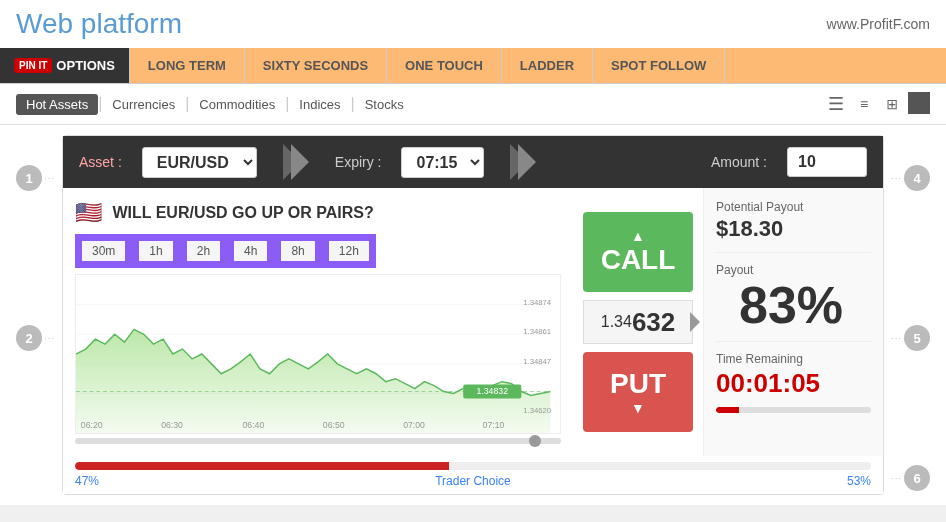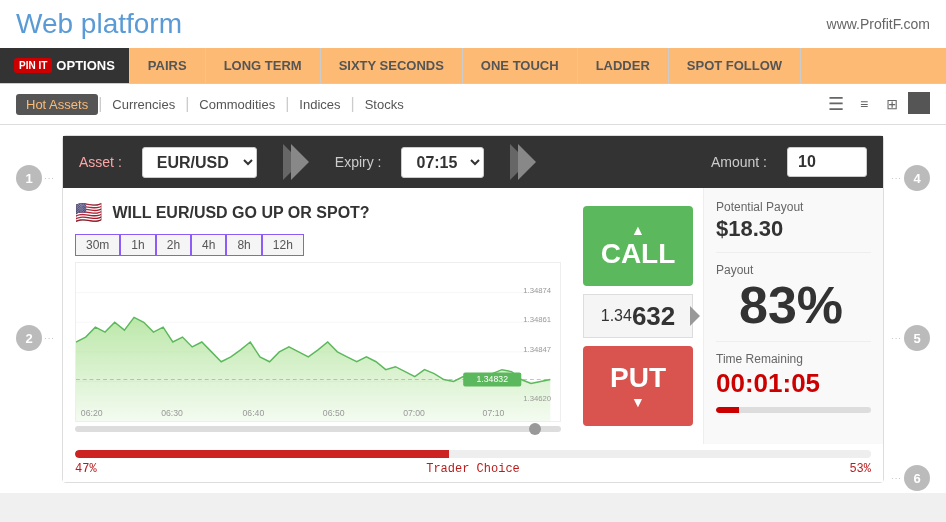--- a/index.html
+++ b/index.html
@@ -13,21 +13,21 @@
     
     .nav-tabs { background: #fdba74; display: flex; align-items: flex-end; border-bottom: 1px solid #ccc; }
     .nav-tab { padding: 10px 18px; font-size: 13px; font-weight: bold; color: #555; cursor: pointer; border-right: 1px solid #ccc; text-transform: uppercase; }
     .nav-tab-pinterest { background: #333; color: white; display: flex; align-items: center; gap: 4px; padding: 10px 14px; }
     .pinterest-badge { background: #cc0000; color: white; font-size: 10px; font-weight: bold; padding: 2px 5px; border-radius: 3px; }
 
     
     .sub-nav { background: white; padding: 8px 16px; display: flex; justify-content: space-between; align-items: center; border-bottom: 1px solid #ddd; }
     .sub-nav-left { display: flex; align-items: center; gap: 0; }
     .sub-nav-item { font-size: 13px; color: #555; cursor: pointer; padding: 3px 10px; }
-    .sub-nav-item.active { background: #555; color: #fdba74; border-radius: 3px; }
+    .sub-nav-item.active { background: #555; color: #ffffff; border-radius: 3px; }
     .sub-nav-divider { color: #ccc; }
     .sub-nav-icons { display: flex; gap: 4px; }
     .view-icon { width: 24px; height: 24px; display: flex; align-items: center; justify-content: center; cursor: pointer; color: #666; font-size: 14px; }
     .view-icon.active { background: #555; color: white; }
 
     
     .main { padding: 10px 16px; }
     .trading-panel { background: white; border: 1px solid #ddd; border-radius: 4px; }
 
     
@@ -41,21 +41,21 @@
 
     
     .content { display: flex; }
     .chart-area { flex: 1; padding: 12px; }
     .chart-header { display: flex; align-items: center; gap: 10px; margin-bottom: 8px; }
     .flag { font-size: 22px; }
     .chart-title { font-size: 16px; color: #333; }
     .chart-title span { font-weight: bold; }
 
     .time-buttons { display: flex; gap: 0; margin-bottom: 6px; }
-    .time-btn { padding: 3px 10px; font-size: 12px; color: #555; border: 1px solid #8b5cf6; background: #f5f5f5; cursor: pointer; }
+    .time-btn { padding: 3px 10px; font-size: 12px; color: #555; border: 7px solid #8b5cf6; background: #f5f5f5; cursor: pointer; }
 
     
     .chart-container { position: relative; height: 160px; background: white; border: 1px solid #eee; }
     .chart-svg { width: 100%; height: 100%; }
 
     
     .trade-buttons { width: 130px; padding: 10px 8px; display: flex; flex-direction: column; align-items: center; justify-content: center; gap: 8px; }
     .call-btn { background: #5cb85c; color: white; font-size: 28px; font-weight: bold; width: 110px; height: 80px; display: flex; flex-direction: column; align-items: center; justify-content: center; cursor: pointer; border: none; border-radius: 4px; }
 
     .price-display { background: #f5f5f5; border: 1px solid #ddd; width: 110px; height: 44px; display: flex; align-items: center; justify-content: center; font-size: 18px; color: #333; position: relative; }
@@ -68,21 +68,21 @@
     .payout-section { margin-bottom: 10px; padding-bottom: 10px; border-bottom: 1px solid #eee; }
     .payout-label { font-size: 12px; color: #666; margin-bottom: 2px; }
     .payout-value { font-size: 22px; color: #333; font-weight: bold; }
     .payout-pct { font-size: 52px; font-weight: bold; color: #333; line-height: 1; margin-left: 23px; }
     .time-remaining { font-size: 26px; font-weight: bold; color: #cc0000; }
 
     
     .trader-choice { padding: 6px 12px; background: white; }
     .choice-bar-container { width: 100%; height: 8px; background: #eee; border-radius: 4px; overflow: hidden; margin-bottom: 4px; }
     .choice-bar-fill { height: 100%; background: #cc2222; border-radius: 4px 0 0 4px; }
-    .choice-labels { display: flex; justify-content: space-between; font-size: 12px; color: #b91c1c; font-family: Liberation Mono, monospace; }
+    .choice-labels { display: flex; justify-content: space-between; font-size: 12px; color: #3b82f6; }
     .num-badge { width: 26px; height: 26px; border-radius: 50%; background: #bbb; color: white; font-size: 13px; font-weight: bold; display: flex; align-items: center; justify-content: center; }
     .dots-h { color: #bbb; font-size: 8px; letter-spacing: 1px; }
 
     
     .time-slider { width: 100%; height: 6px; background: #ddd; border-radius: 3px; margin-top: 4px; position: relative; }
     .time-slider-thumb { position: absolute; right: 20px; top: -3px; width: 12px; height: 12px; border-radius: 50%; background: #999; }
   </style>
 </head>
 <body>
 
@@ -91,21 +91,20 @@
   <div class="header">
     <h1 class="header-title">Web platform</h1>
     <span class="header-url">www.ProfitF.com</span>
   </div>
 
   <div class="nav-tabs">
     <div class="nav-tab nav-tab-pinterest">
       <span class="pinterest-badge">Pin it</span>
       <span>OPTIONS</span>
     </div>
-    <div class="nav-tab">PAIRS</div>
     <div class="nav-tab">LONG TERM</div>
     <div class="nav-tab">SIXTY SECONDS</div>
     <div class="nav-tab">ONE TOUCH</div>
     <div class="nav-tab">LADDER</div>
     <div class="nav-tab">SPOT FOLLOW</div>
   </div>
 
   <div class="sub-nav">
     <div class="sub-nav-left">
       <span class="sub-nav-item active">Hot Assets</span>
@@ -182,21 +181,21 @@
           <input type="number" class="amount-input" value="10" style="">
         </div>
 
         <div class="content">
 
           <div class="chart-area">
 
             <div class="chart-header">
               <span class="flag">🇺🇸</span>
               <span class="chart-title">
-                <span>WILL </span><strong>EUR/USD</strong><span> GO UP OR SPOT?</span>
+                <span>WILL </span><strong>EUR/USD</strong><span> GO UP OR PAIRS?</span>
               </span>
             </div>
 
             <div class="time-buttons">
               <button class="time-btn">30m</button>
               <button class="time-btn">1h</button>
               <button class="time-btn">2h</button>
               <button class="time-btn">4h</button>
               <button class="time-btn">8h</button>
               <button class="time-btn">12h</button>

